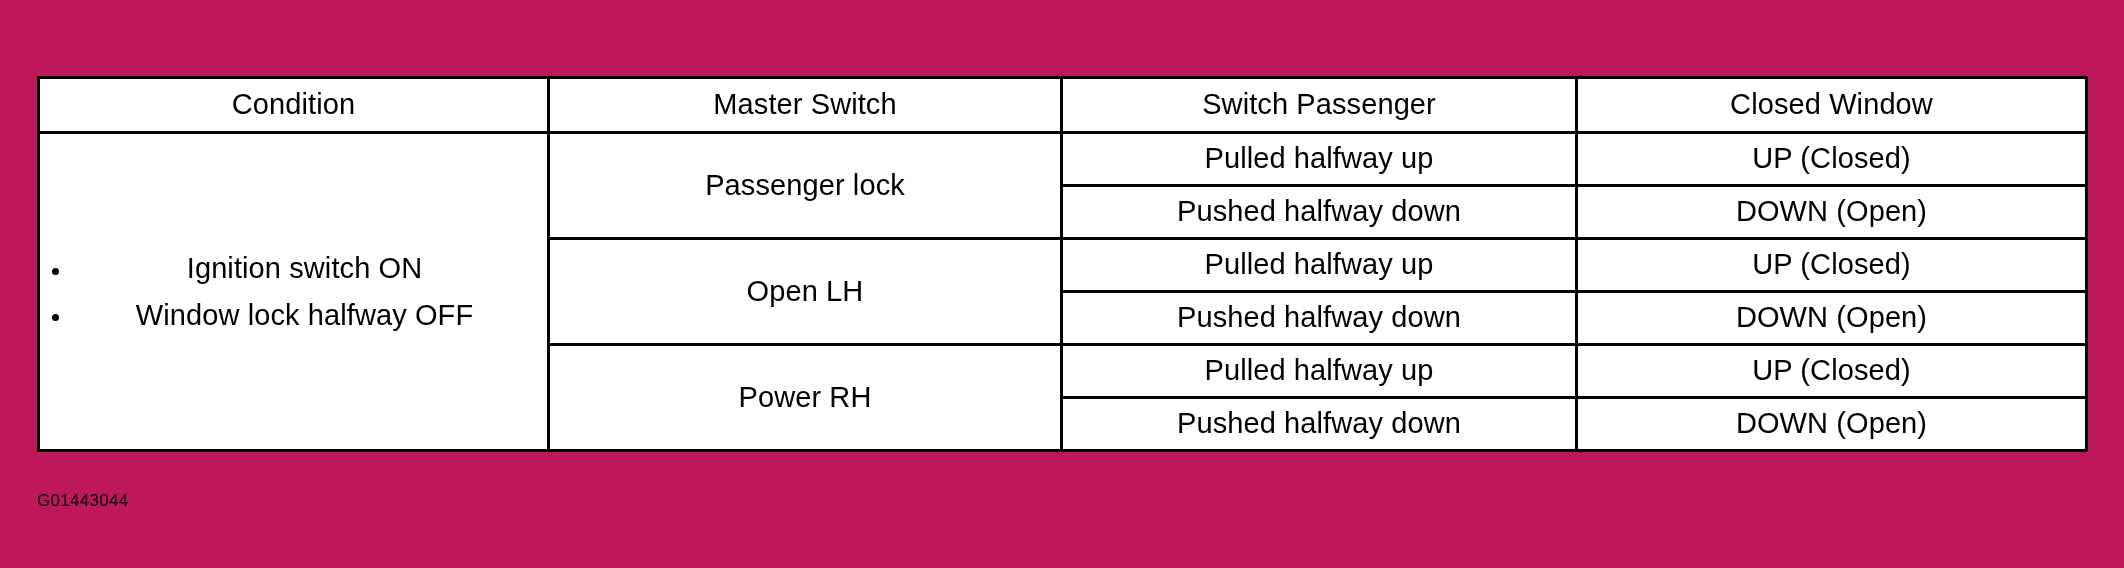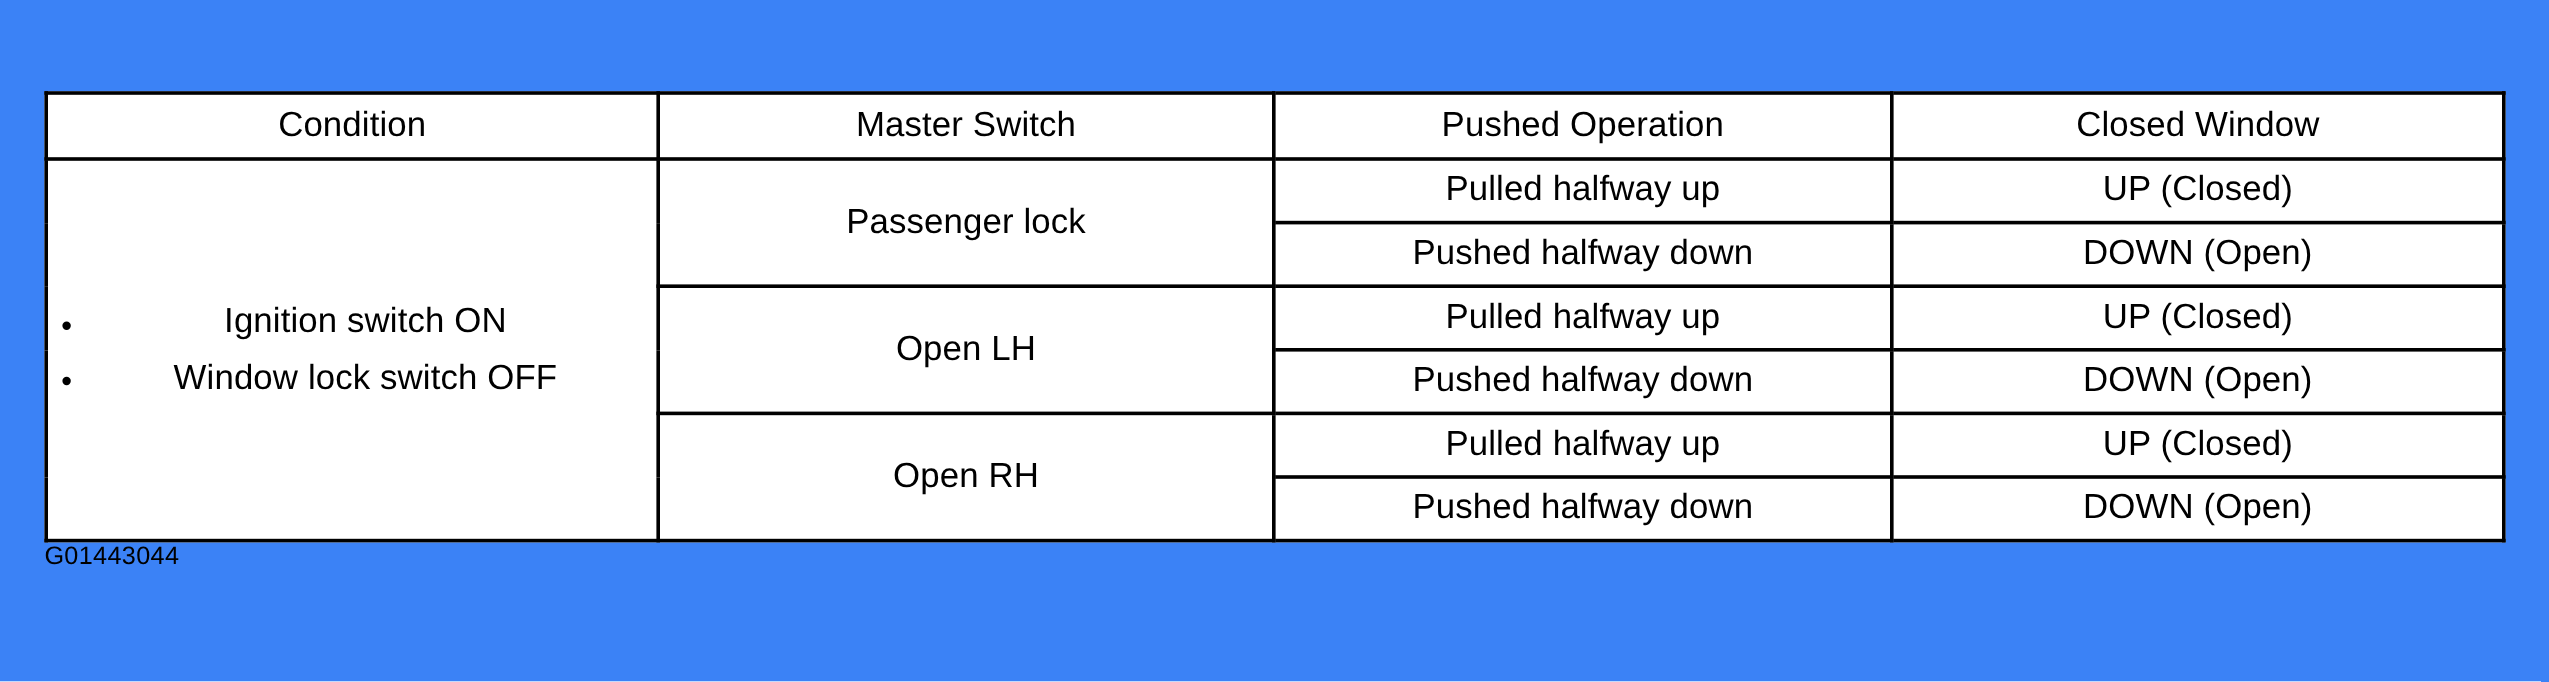--- a/index.html
+++ b/index.html
@@ -10,21 +10,21 @@
   }
   body {
     font-family: "Liberation Sans", sans-serif;
     color: #000000;
     -webkit-font-smoothing: none;
   }
   #page {
     position: relative;
     width: 2124px;
     height: 568px;
-    background: #3b82f6;
+    background: #be185d;
     overflow: hidden;
   }
 
   
   #spec-table {
     position: absolute;
     left: 37px;
     top: 76px;
     width: 2048px;
     height: 371px;
@@ -92,22 +92,22 @@
     border-radius: 50%;
   }
 
   
   td.master-cell { }
 
   
   #figure-code {
     position: absolute;
     left: 37px;
-    top: 452px;
-    font-size: 21px;
+    top: 491px;
+    font-size: 17px;
     letter-spacing: 0.3px;
     color: #000000;
     white-space: nowrap;
   }
 </style>
 </head>
 <body>
 
 <div id="page">
 
@@ -116,32 +116,32 @@
       <col class="c-condition">
       <col class="c-master">
       <col class="c-operation">
       <col class="c-window">
     </colgroup>
 
     <thead>
       <tr>
         <th>Condition</th>
         <th>Master Switch</th>
-        <th>Pushed Operation</th>
+        <th>Switch Passenger</th>
         <th>Closed Window</th>
       </tr>
     </thead>
 
     <tbody>
 
       <tr>
         <td class="condition-cell" rowspan="6">
           <ul class="condition-list">
             <li>Ignition switch ON</li>
-            <li>Window lock switch OFF</li>
+            <li>Window lock halfway OFF</li>
           </ul>
         </td>
         <td class="master-cell" rowspan="2">Passenger lock</td>
         <td>Pulled halfway up</td>
         <td>UP (Closed)</td>
       </tr>
 
       <tr>
         <td>Pushed halfway down</td>
         <td>DOWN (Open)</td>
@@ -152,21 +152,21 @@
         <td>Pulled halfway up</td>
         <td>UP (Closed)</td>
       </tr>
 
       <tr>
         <td>Pushed halfway down</td>
         <td>DOWN (Open)</td>
       </tr>
 
       <tr>
-        <td class="master-cell" rowspan="2">Open RH</td>
+        <td class="master-cell" rowspan="2">Power RH</td>
         <td>Pulled halfway up</td>
         <td>UP (Closed)</td>
       </tr>
 
       <tr>
         <td>Pushed halfway down</td>
         <td>DOWN (Open)</td>
       </tr>
 
     </tbody>

